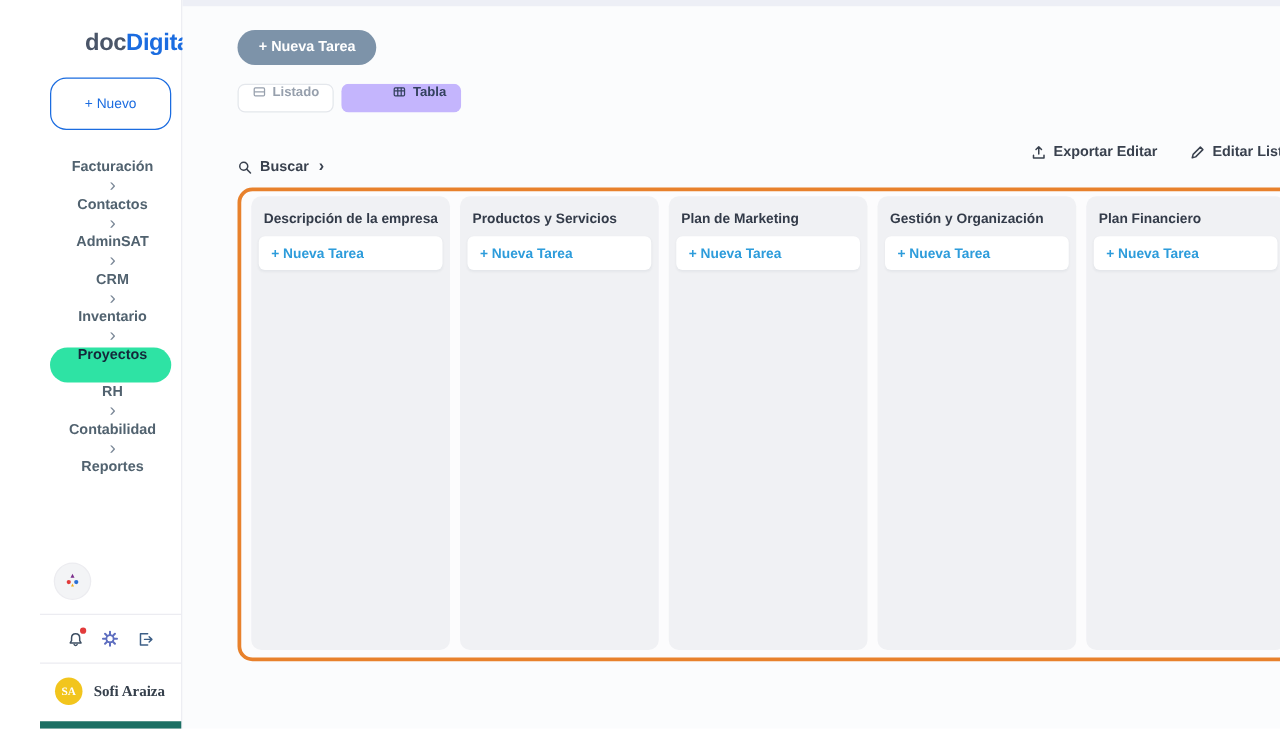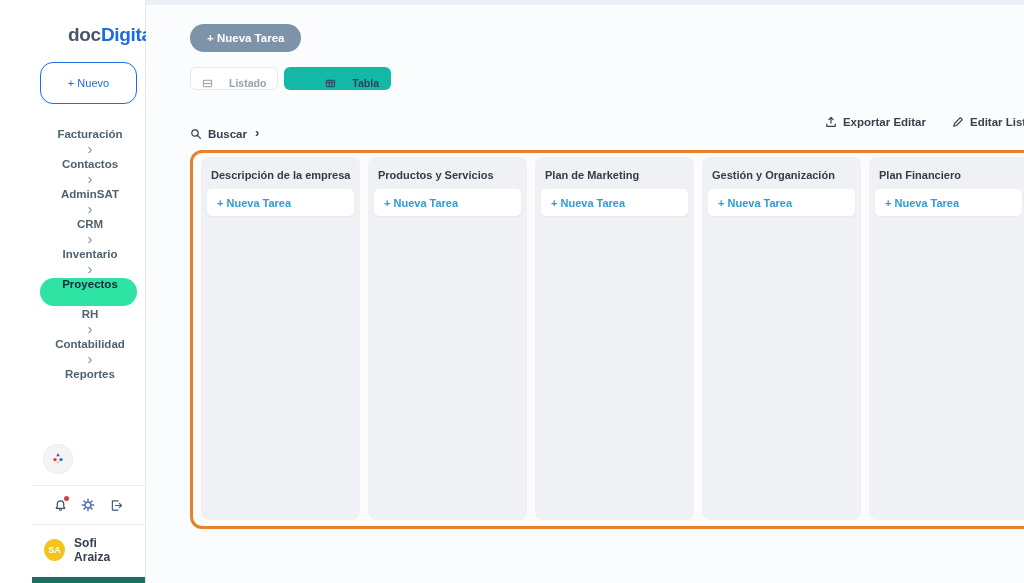--- a/index.html
+++ b/index.html
@@ -26,40 +26,40 @@
   .org-row { display:flex; align-items:center; gap:10px; padding:10px 6px 12px 12px; }
   .org-avatar { width:28px; height:28px; border-radius:50%; background:#f3f4f6; flex:none;
                 display:flex; align-items:center; justify-content:center; box-shadow:0 0 0 1px #ececf0; }
   .org-name { font-size:10.5px; font-weight:600; color:#3f4854; line-height:1.3; width:92px; }
   .divider { height:1px; background:#ececf1; }
   .icons-row { display:flex; align-items:center; justify-content:space-around; padding:10px 14px; }
   .icon-btn { position:relative; width:18px; height:18px; display:flex; align-items:center;
               justify-content:center; cursor:pointer; background:none; border:none; }
   .bell { color:#3e4f63; } .gear { color:#5f6fc0; } .exit { color:#3d5f87; }
   .red-dot { position:absolute; top:0; right:0; width:5px; height:5px; border-radius:50%; background:#e23b3b; }
-  .user-row { display:flex; align-items:center; gap:9px; padding:11px 12px 13px 12px; }
+  .user-row { display:flex; align-items:center; gap:9px; padding:11px 12px 13px 12px;font-family:Liberation Serif, serif; }
   .user-avatar { width:22px; height:22px; border-radius:50%; background:var(--avatar-yellow,#f2c51d);
                  color:#fff; font-size:9px; font-weight:700; display:flex; align-items:center; justify-content:center; }
   .user-name { font-size:12px; font-weight:600; color:#36404c; }
   .bottom-bar { height:6px; background:var(--bottom-bar-teal,#1b6f63); }
 
   
   .main { flex:1; position:relative; background:#fbfcfd; padding:0 31px 0 44px; }
   .top-strip { position:absolute; top:0; left:0; right:0; height:5px; background:#edeff6; }
   .header-row { display:flex; align-items:center; justify-content:space-between; margin-top:24px; }
   .page-title { font-size:17px; font-weight:700; }
   .title-gray { color:#a7afbb; } .title-sep { color:#a7afbb; margin:0 5px; }
   .title-blue { color:var(--brand-blue,#1b6ce0); }
   .btn-newtask { height:28px; padding:0 17px; border-radius:14px; border:none; cursor:pointer;
                  background:var(--slate-button,#7d93a9); color:#fff; font-size:11.5px; font-weight:700; font-family:inherit; }
   .tabs-row { display:flex; gap:6px; margin-top:15px; }
-  .view-tab { height:23px; padding:0 11px; border-radius:6px; display:flex; align-items:flex-end; gap:16px;
+  .view-tab { height:23px; padding:0 11px; border-radius:6px; display:flex; align-items:flex-start; gap:5px;
               font-size:10.5px; font-weight:600; cursor:pointer; border:1px solid transparent; background:none; font-family:inherit; }
   .view-tab.inactive { background:#fff; border-color:#e4e7ec; color:#97a0ad; }
-  .view-tab.active { background:#14b8a6; color:#33415e; font-weight:700;padding-left:40px; }
+  .view-tab.active { background:#c4b5fd; color:#33415e; font-weight:700;padding-left:40px; }
   .toolbar-row { display:flex; align-items:center; justify-content:space-between; margin-top:22px; height:20px; }
   .search-ctl { display:flex; align-items:flex-end; gap:6px; font-size:11.5px; font-weight:700; color:#39414e; cursor:pointer;margin-top:20px; }
   .search-ctl .chev2 { font-size:13px; font-weight:700; color:#39414e; margin-left:2px; }
   .toolbar-right { display:flex; align-items:center; gap:26px; }
   .tool-link { display:flex; align-items:center; gap:6px; font-size:11.5px; font-weight:700; color:#39414e; cursor:pointer; }
 
   
   .board { margin-top:18px; height:379px; border:3px solid var(--board-accent,#e8812c); border-radius:12px;
            background:#fcfcfd; display:flex; gap:8px; padding:4px 8px 6px 8px; overflow:hidden; }
   .col { width:159px; flex:none; background:#f0f1f4; border-radius:8px; }

